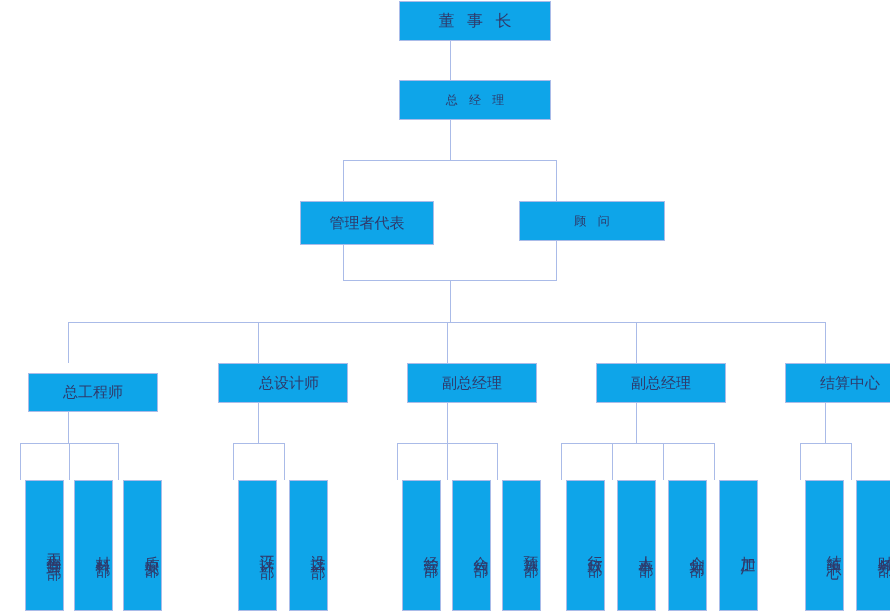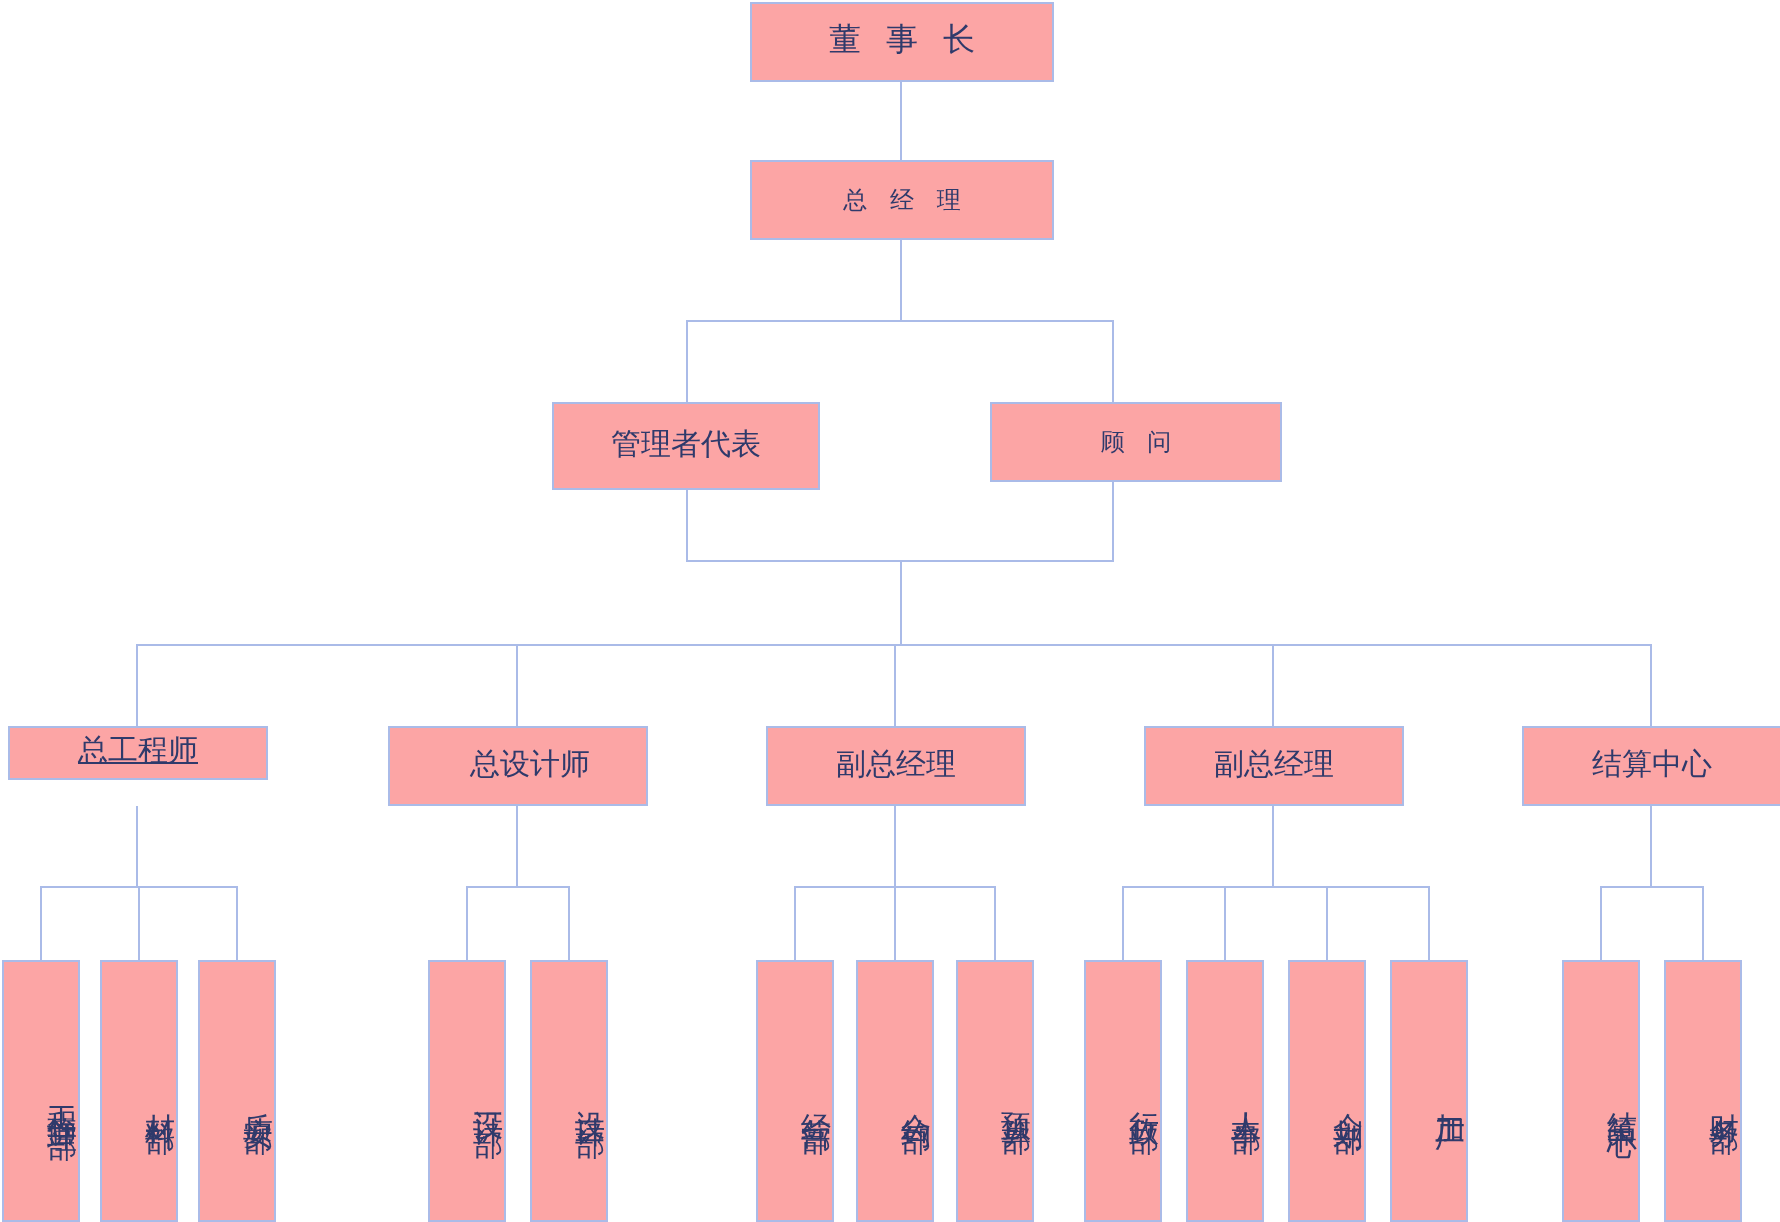--- a/index.html
+++ b/index.html
@@ -16,29 +16,30 @@
     position: relative;
     width: 890px;
     height: 611px;
     overflow: hidden;
     background: #ffffff;
   }
   .node {
     position: absolute;
     box-sizing: border-box;
     border: 1px solid #aabbe8;
-    background: #fca5a5;
+    background: #0ea5e9;
     color: #2f3a6b;
     display: flex;
     align-items: center;
     justify-content: center;
     text-align: center;
     font-size: 15px;
     line-height: 1.25;
     z-index: 3;
+    margin-left: 24px;
   }
   .node.lvl1 { font-size: 16px; letter-spacing: 4px; text-indent: 4px; }
   .node.lvl2 { font-size: 12px; letter-spacing: 4px; text-indent: 4px; }
   .node.mgr  { font-size: 15px; letter-spacing: 0px; text-indent: 0px; }
   .node.lvl3 { font-size: 15px; }
   .node.dept {
     font-size: 15px;
     writing-mode: vertical-rl;
     text-orientation: upright;
     letter-spacing: 3px;
@@ -111,21 +112,21 @@
   <div class="ln v" style="left:851px; top:443px; height:37px;"></div>
 
   <div class="node lvl1" style="left:375px; top:1px; width:152px; height:40px;">董 事 长</div>
 
   <div class="node lvl2" style="left:375px; top:80px; width:152px; height:40px;">总 经 理</div>
 
   <div class="node mgr" style="left:276px; top:201px; width:134px; height:44px;">管理者代表</div>
 
   <div class="node lvl2" style="left:495px; top:201px; width:146px; height:40px;">顾  问</div>
 
-  <div class="node lvl3" style="left:4px; top:363px; width:130px; height:27px;text-decoration:underline;">总工程师</div>
+  <div class="node lvl3" style="left:4px; top:373px; width:130px; height:39px;">总工程师</div>
   <div class="node lvl3" style="left:194px; top:363px; width:130px; height:40px;padding-left:12px;">总设计师</div>
   <div class="node lvl3" style="left:383px; top:363px; width:130px; height:40px;">副总经理</div>
   <div class="node lvl3" style="left:572px; top:363px; width:130px; height:40px;">副总经理</div>
   <div class="node lvl3" style="left:761px; top:363px; width:130px; height:40px;">结算中心</div>
 
   <div class="node dept" style="left:1px; top:480px; width:39px; height:131px;">工程管理部</div>
   <div class="node dept" style="left:50px; top:480px; width:39px; height:131px;">材料部</div>
   <div class="node dept" style="left:99px; top:480px; width:39px; height:131px;">质安部</div>
 
   <div class="node dept" style="left:214px; top:480px; width:39px; height:131px;">设计一部</div>

